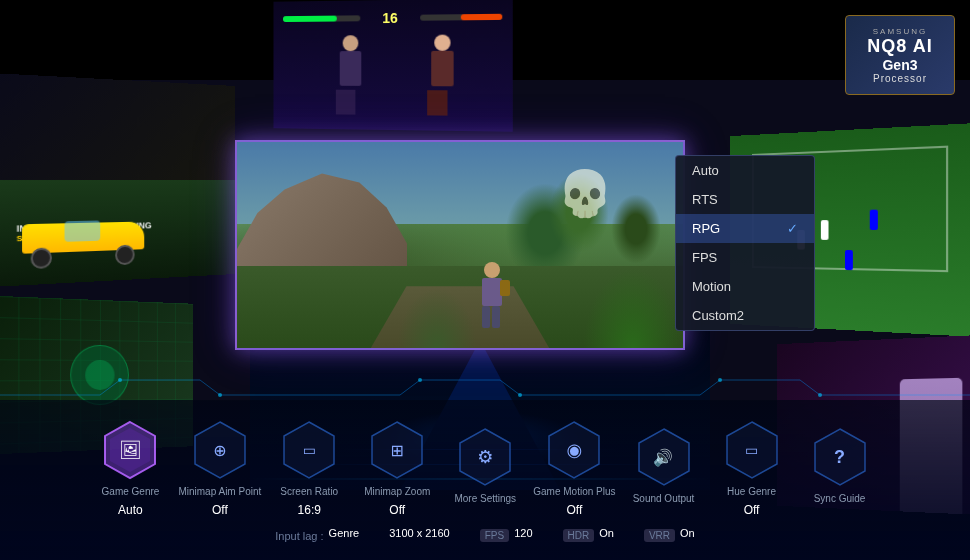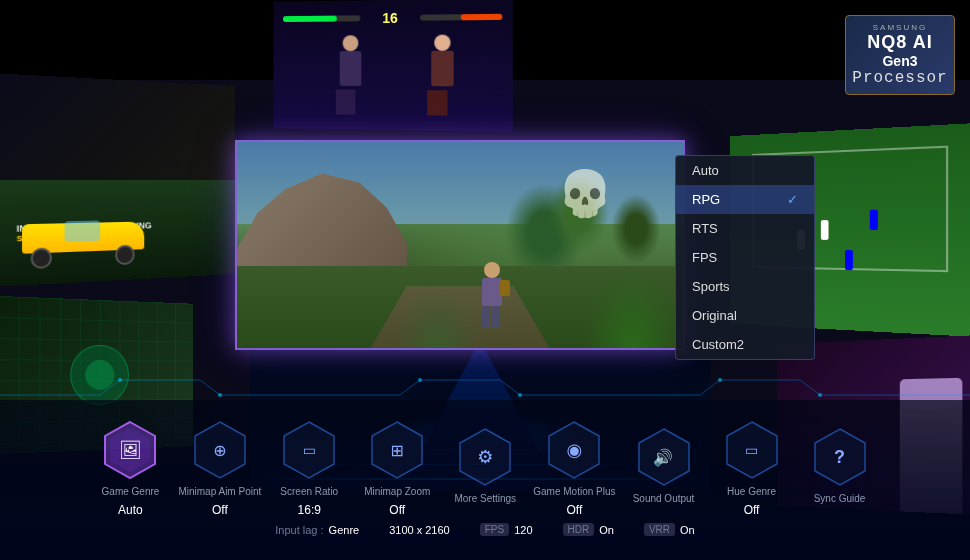--- a/index.html
+++ b/index.html
@@ -156,24 +156,23 @@
       font-weight: bold;
       color: #fff;
       letter-spacing: 1px;
     }
     .gen3-text {
       font-size: 14px;
       font-weight: bold;
       color: #fff;
     }
     .processor-text {
-      font-size: 16px;
+      font-size: 10px;
       color: #ddd;
       letter-spacing: 1px;
-      font-family: Liberation Mono, monospace;
     }
 
     
     .bottom-toolbar {
       position: absolute;
       bottom: 0; left: 0;
       width: 100%;
       height: 160px;
       background: linear-gradient(180deg, rgba(0,5,20,0.7) 0%, rgba(0,5,30,0.95) 100%);
       display: flex;
@@ -251,20 +250,21 @@
 
     .status-item {
       display: flex;
       align-items: center;
       gap: 5px;
       font-size: 11px;
     }
 
     .status-label {
       color: #6a7a9a;
+      margin-top: 6px;
     }
 
     .status-value {
       color: #fff;
       font-weight: 500;
     }
 
     
     .circuit-lines {
       position: absolute;
@@ -479,25 +479,24 @@
       </div>
     </div>
 
     <div style="position:absolute;bottom:0;right:0;width:100px;height:80px;background:radial-gradient(ellipse at bottom,#2a6a1a 0%,transparent 70%);"></div>
     <div style="position:absolute;bottom:0;left:160px;width:80px;height:60px;background:radial-gradient(ellipse at bottom,#3a5a2a 0%,transparent 70%);"></div>
   </div>
 </div>
 
 <div class="dropdown-menu">
   <div class="dropdown-item">Auto</div>
+  <div class="dropdown-item">RTS</div>
   <div class="dropdown-item selected">RPG</div>
-  <div class="dropdown-item">RTS</div>
   <div class="dropdown-item">FPS</div>
-  <div class="dropdown-item">Sports</div>
-  <div class="dropdown-item">Original</div>
+  <div class="dropdown-item">Motion</div>
   <div class="dropdown-item">Custom2</div>
 </div>
 
 <div class="samsung-badge">
   <div class="samsung-text">SAMSUNG</div>
   <div class="nq8-text">NQ8 AI</div>
   <div class="gen3-text">Gen3</div>
   <div class="processor-text">Processor</div>
 </div>
 

